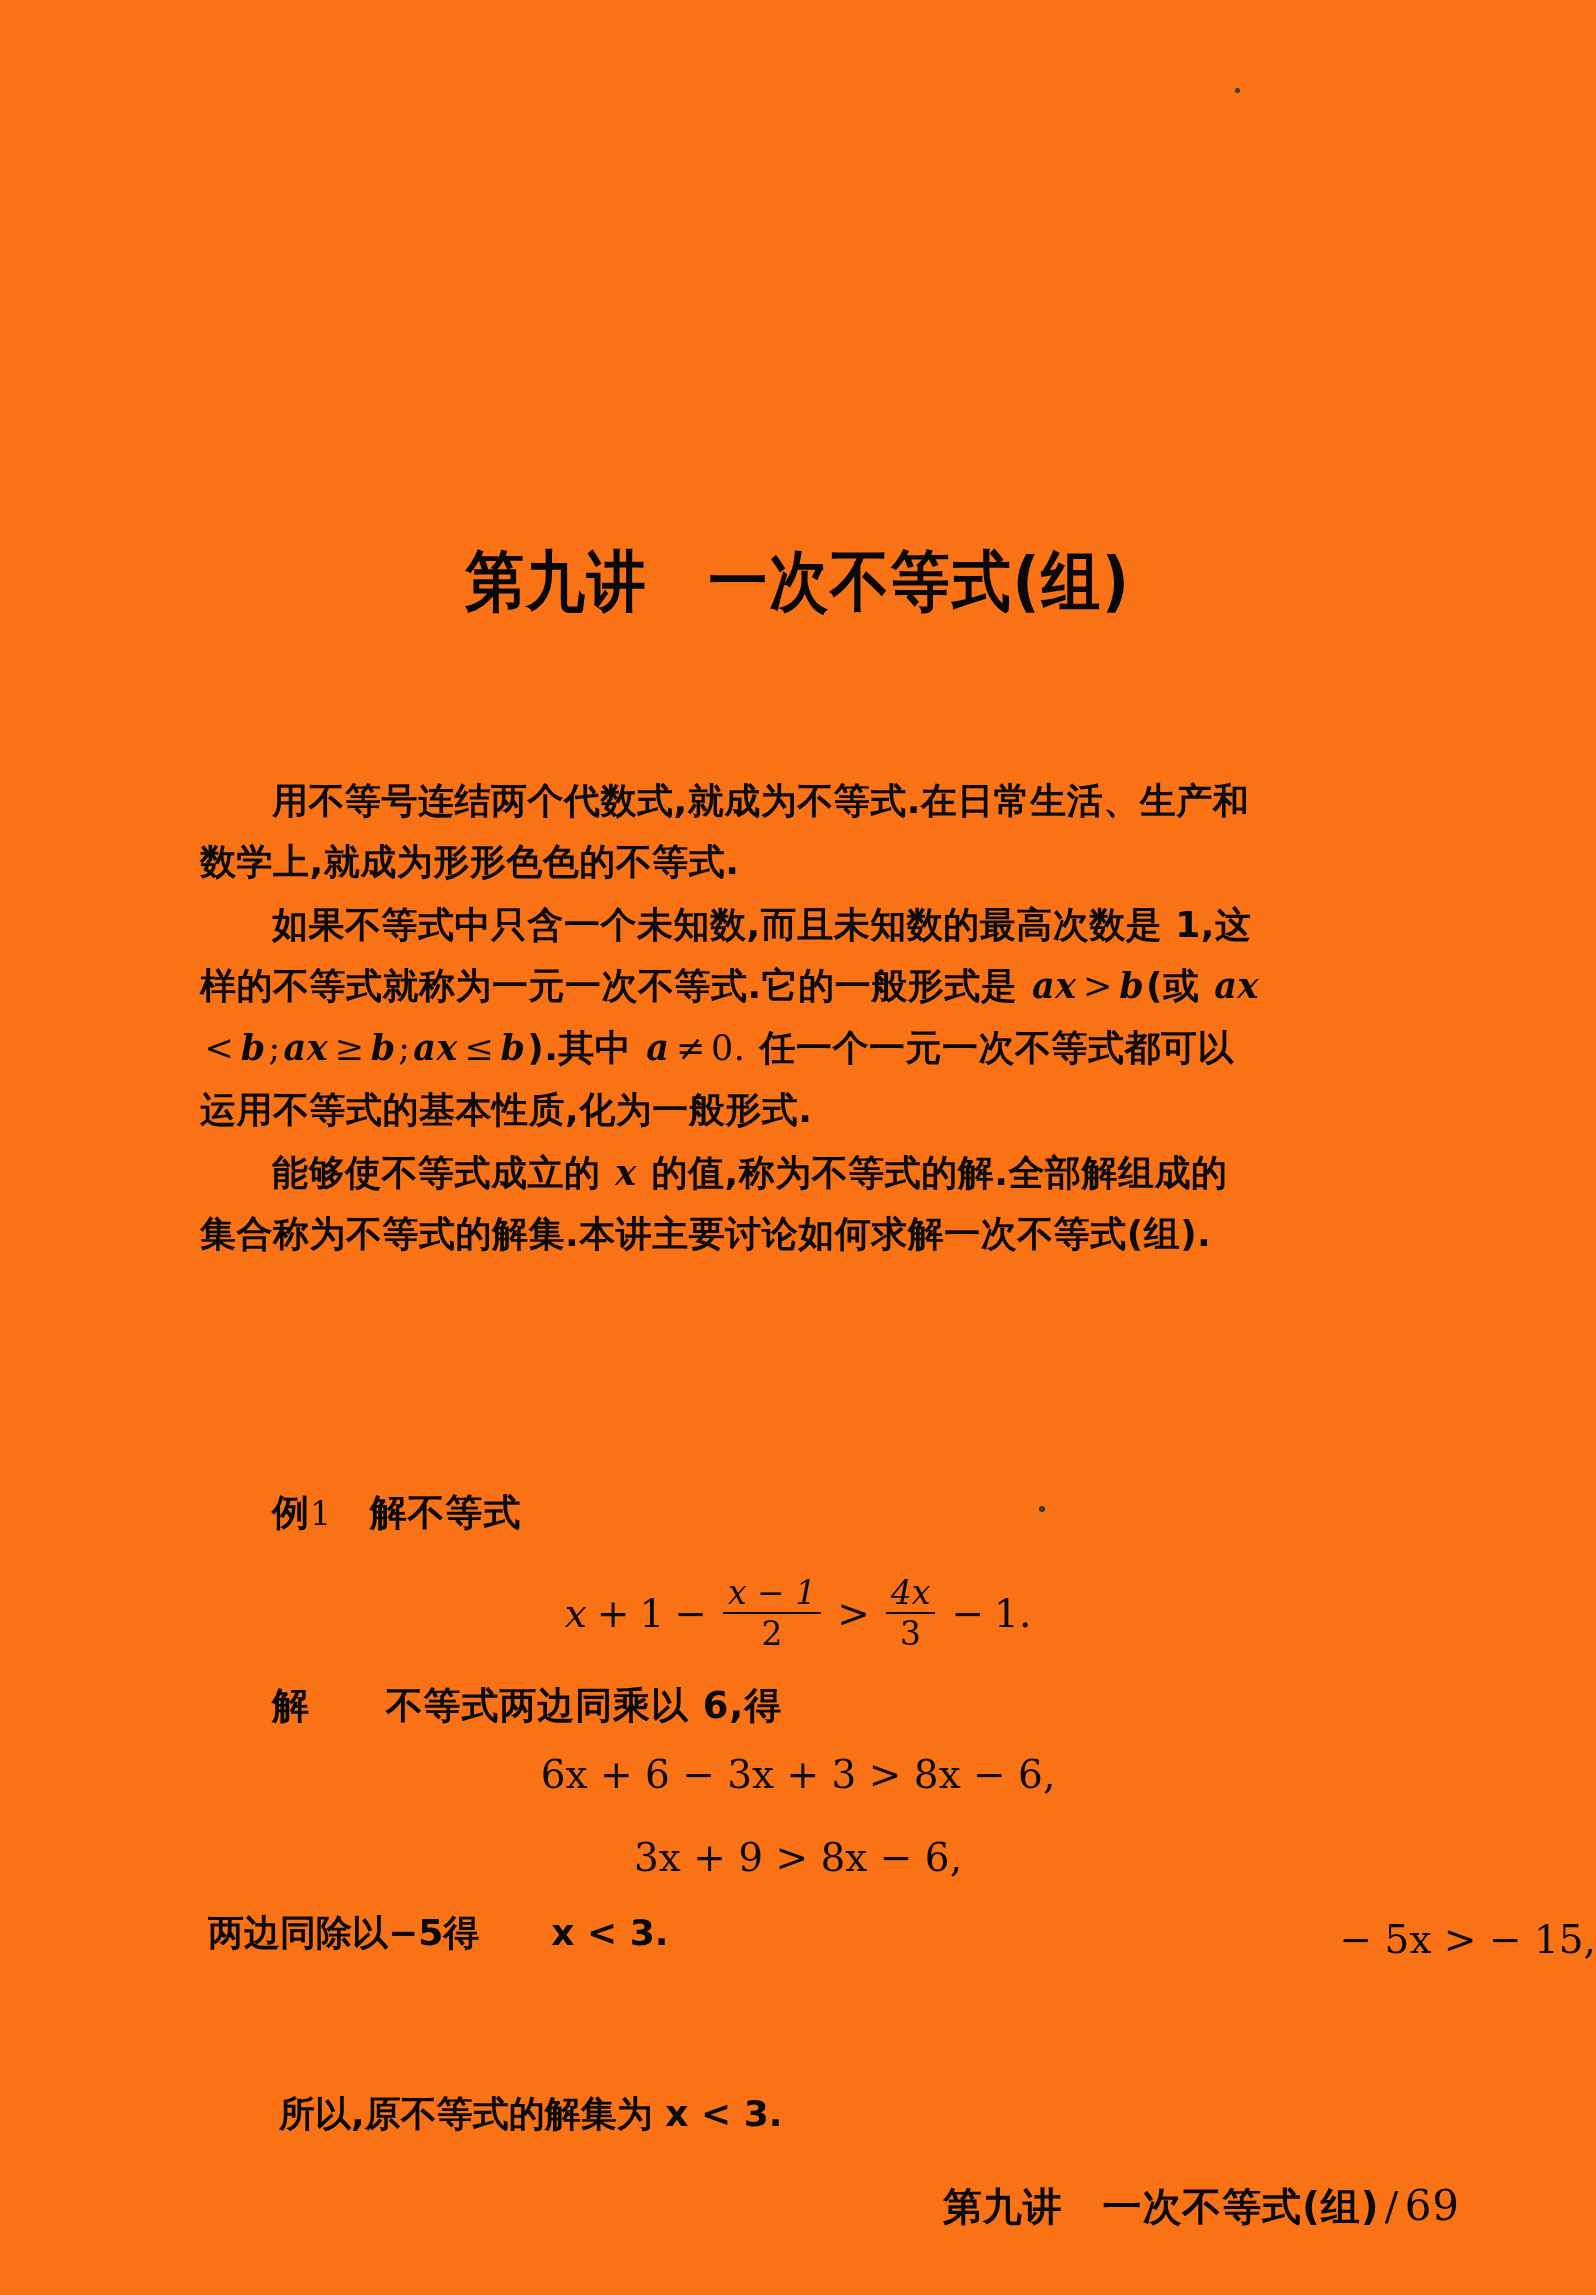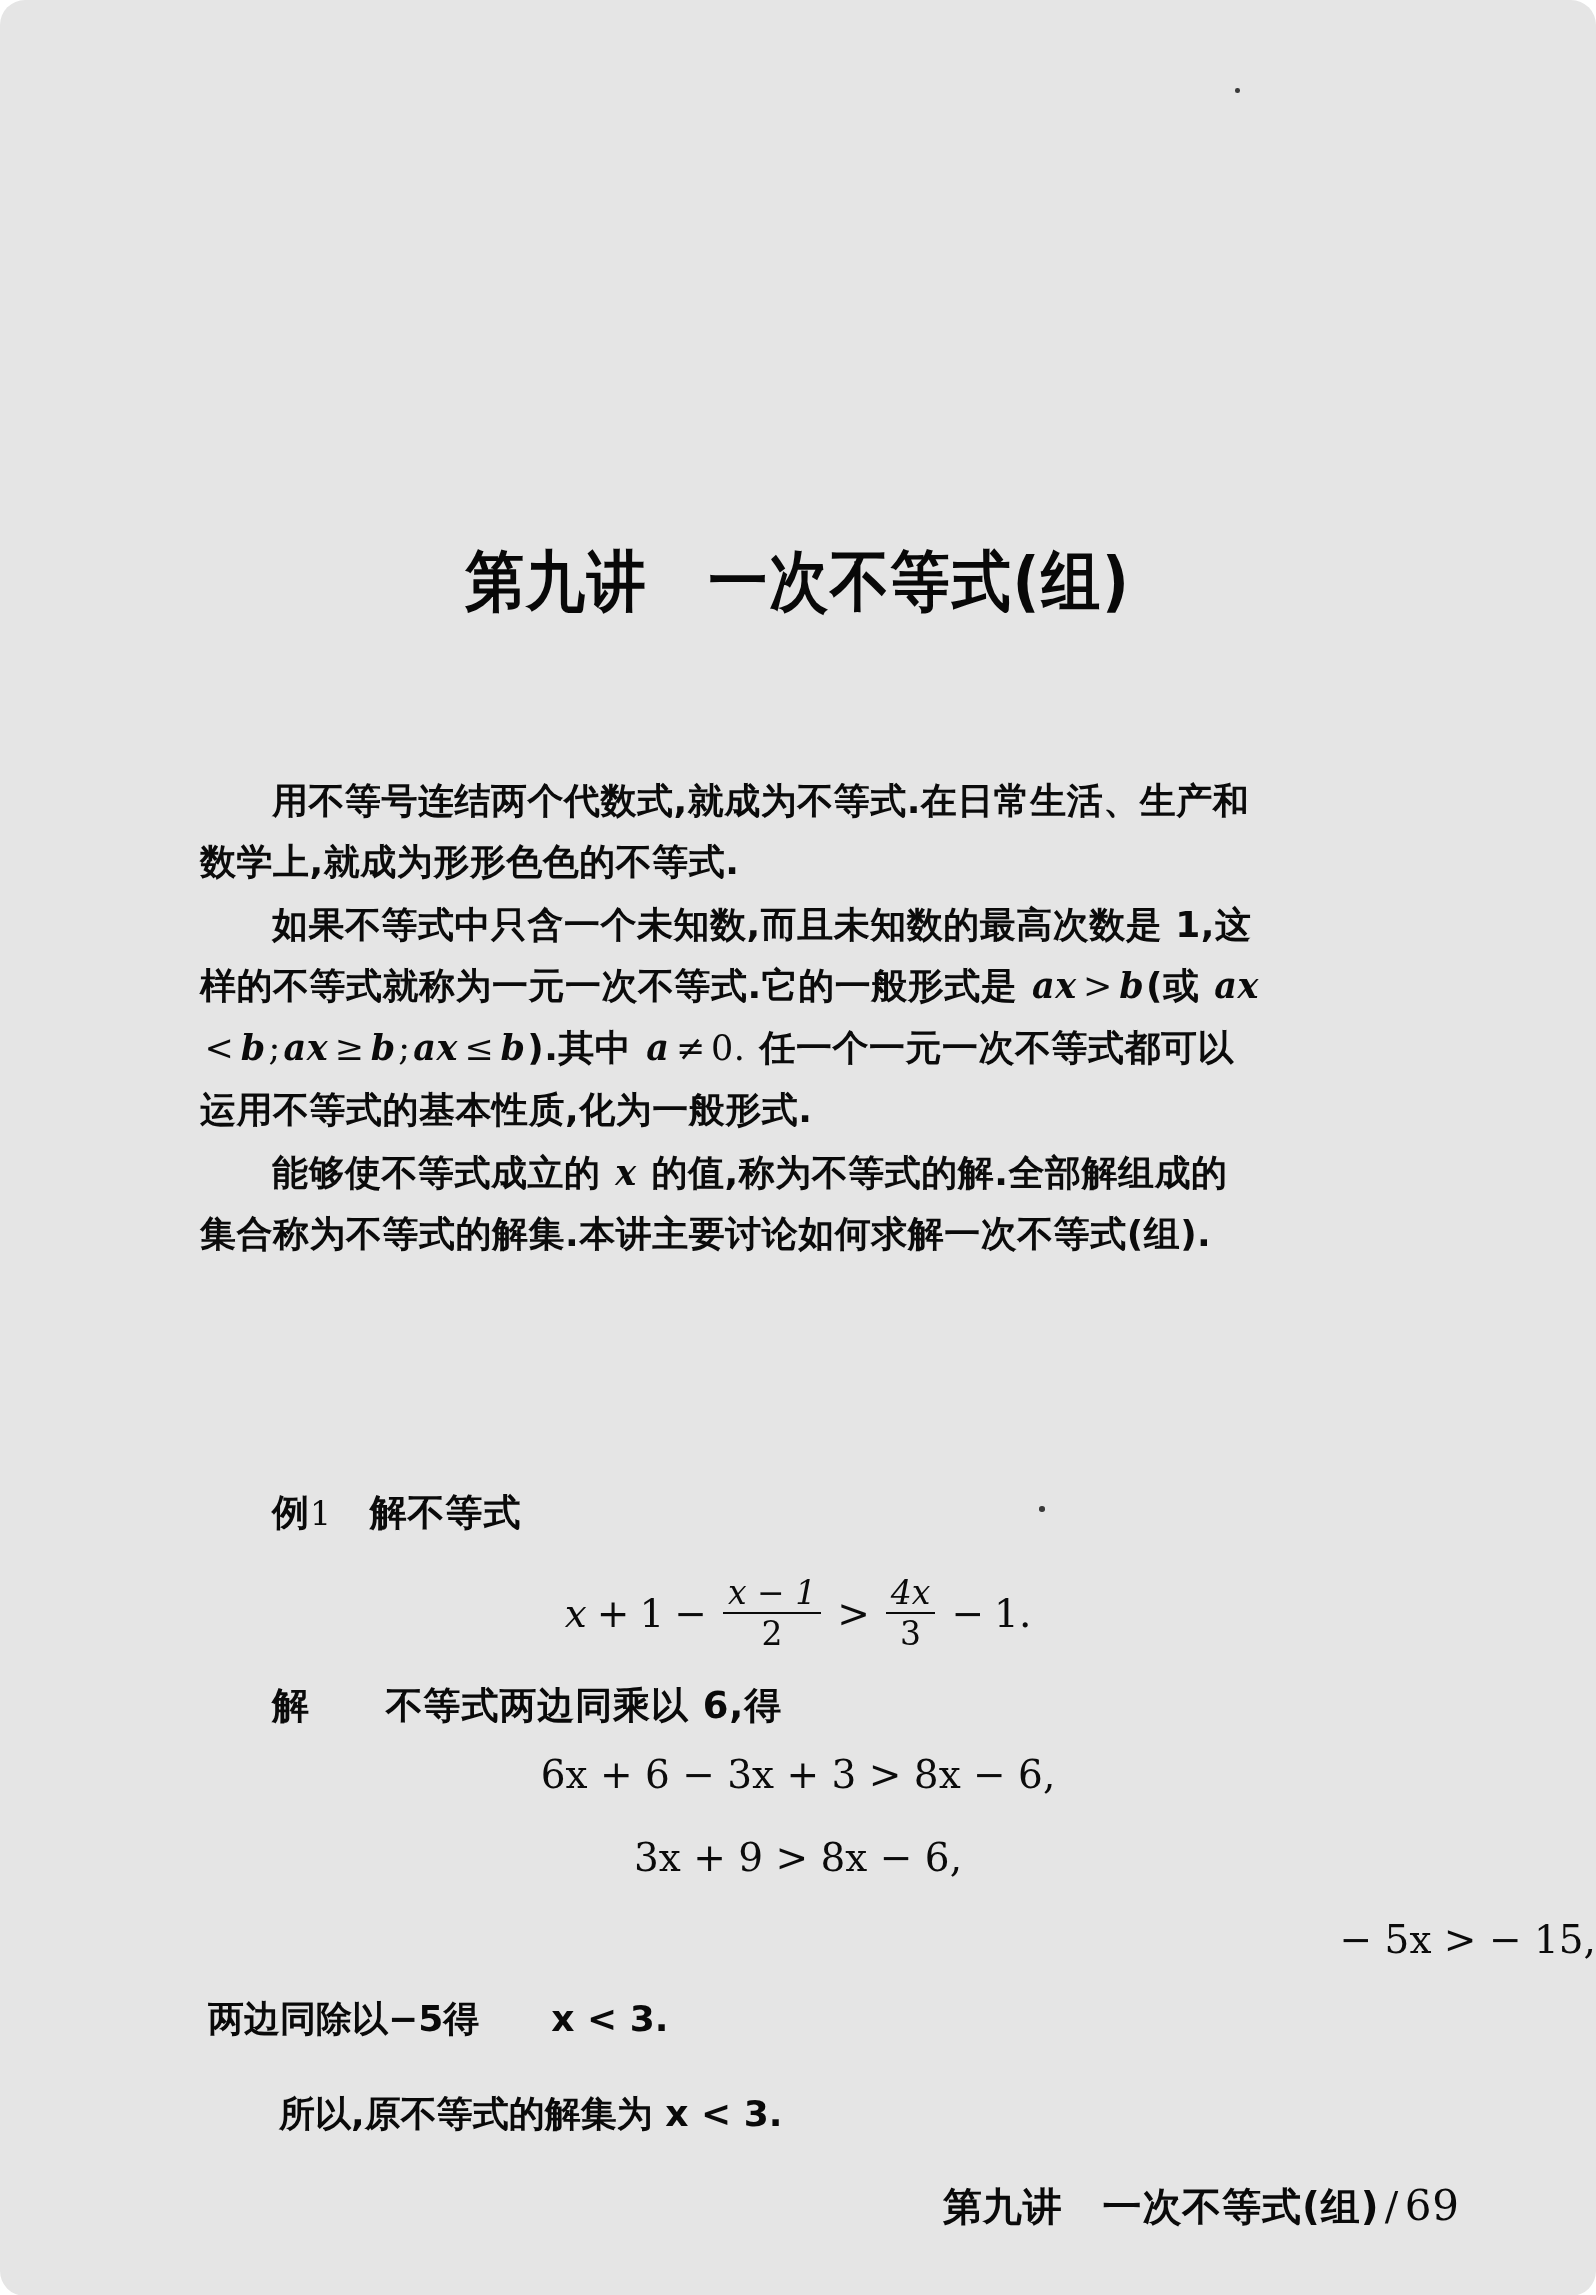--- a/index.html
+++ b/index.html
@@ -11,22 +11,21 @@
     width: 1596px;
     height: 2296px;
     position: relative;
     font-family: "DejaVu Sans", sans-serif;
     color: #0a0a0a;
     overflow: hidden;
   }
   .page {
     position: absolute;
     inset: 0;
-    background: #e5e5e5;
-    border-radius: 25px;
+    background: #f97316;
   }
 
   
   .chapter-title {
     position: absolute;
     top: 507px;
     left: 0;
     width: 1596px;
     text-align: center;
     font-family: "DejaVu Sans", sans-serif;
@@ -149,21 +148,21 @@
   
   .closing {
     position: absolute;
     left: 200px;
     width: 1198px;
     font-size: 36px;
     font-weight: 700;
     line-height: 61px;
     white-space: pre;
   }
-  #closing-1 { top: 1988px; left: 208px; }
+  #closing-1 { top: 1902px; left: 208px; }
   #closing-2 { top: 2083px; left: 279px; }
 
   
   .footer {
     position: absolute;
     top: 2180px;
     right: 136px;
     font-size: 39px;
     font-weight: 700;
     white-space: pre;

